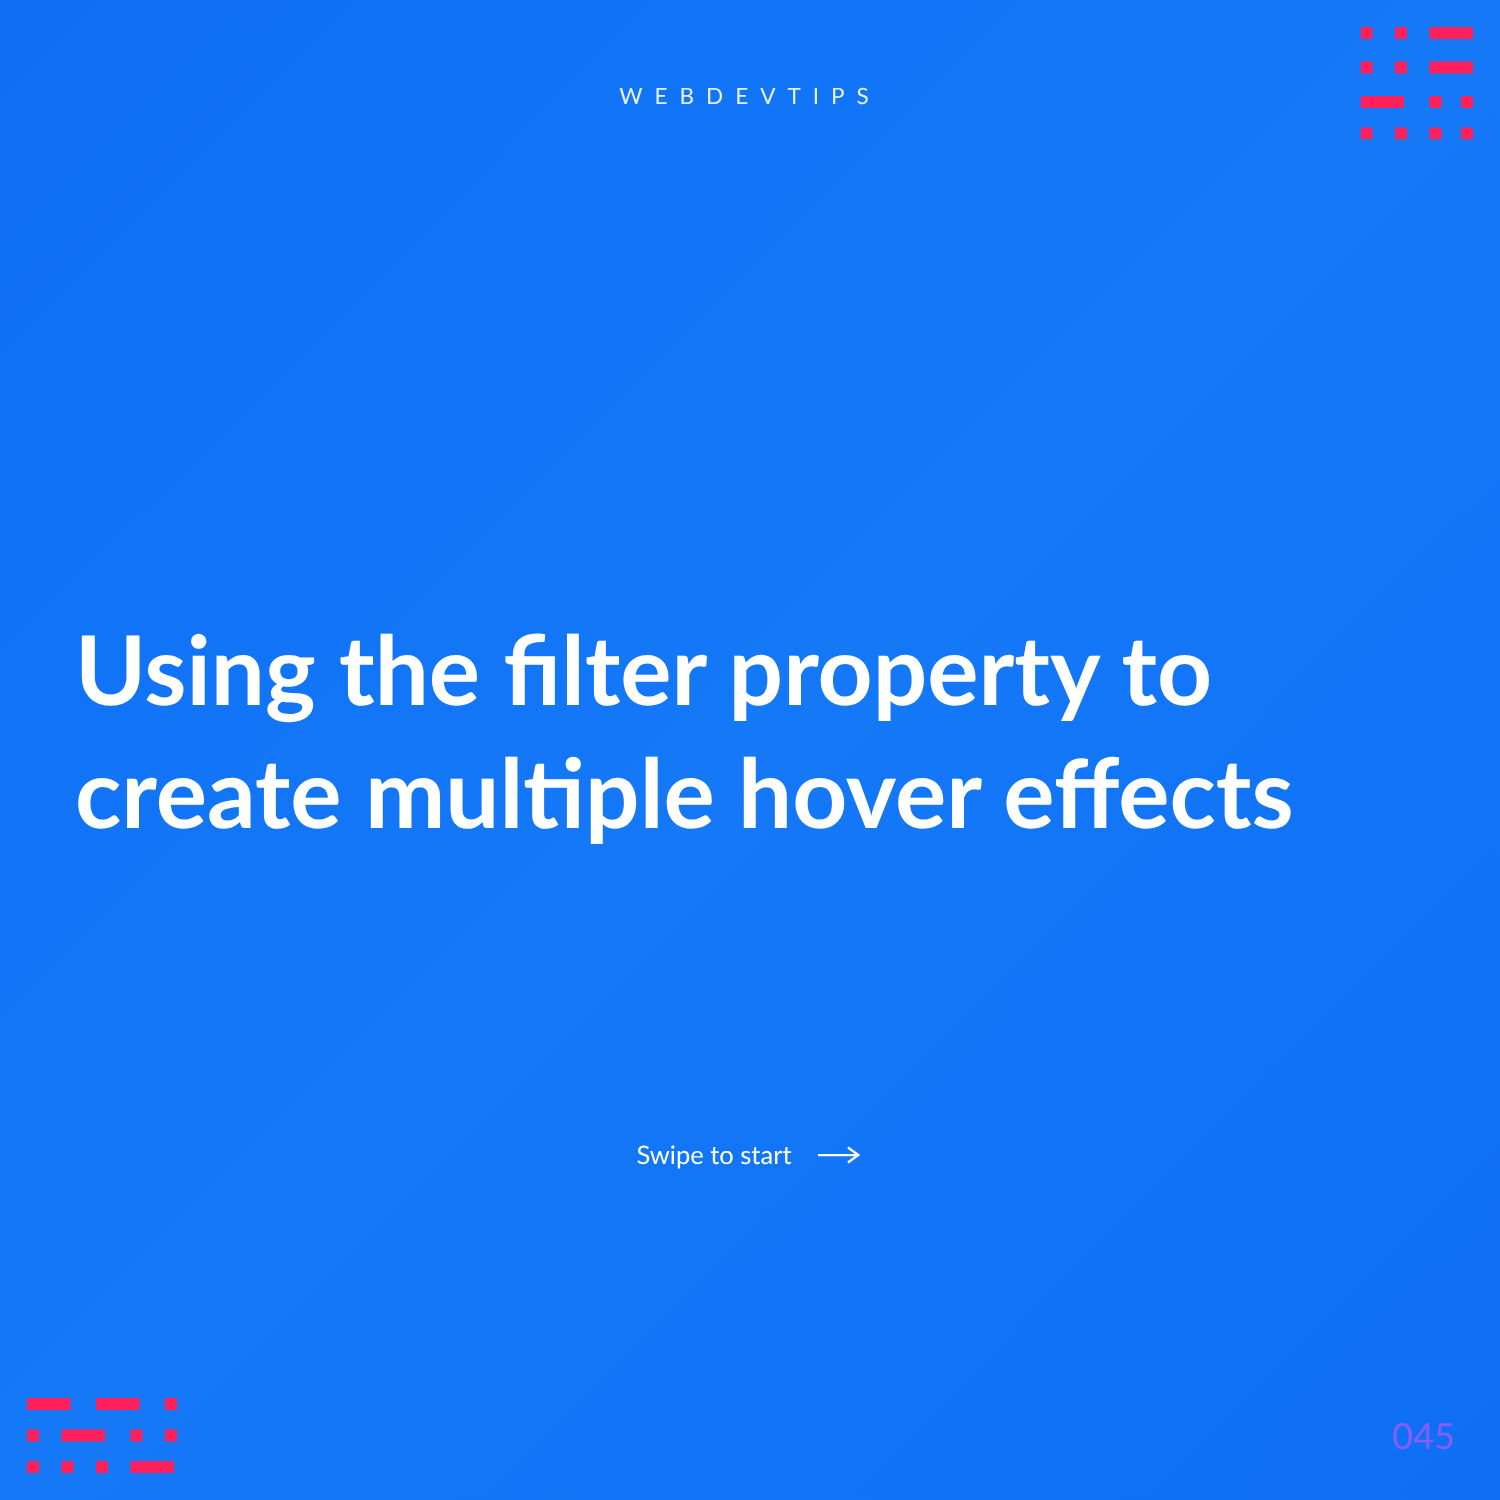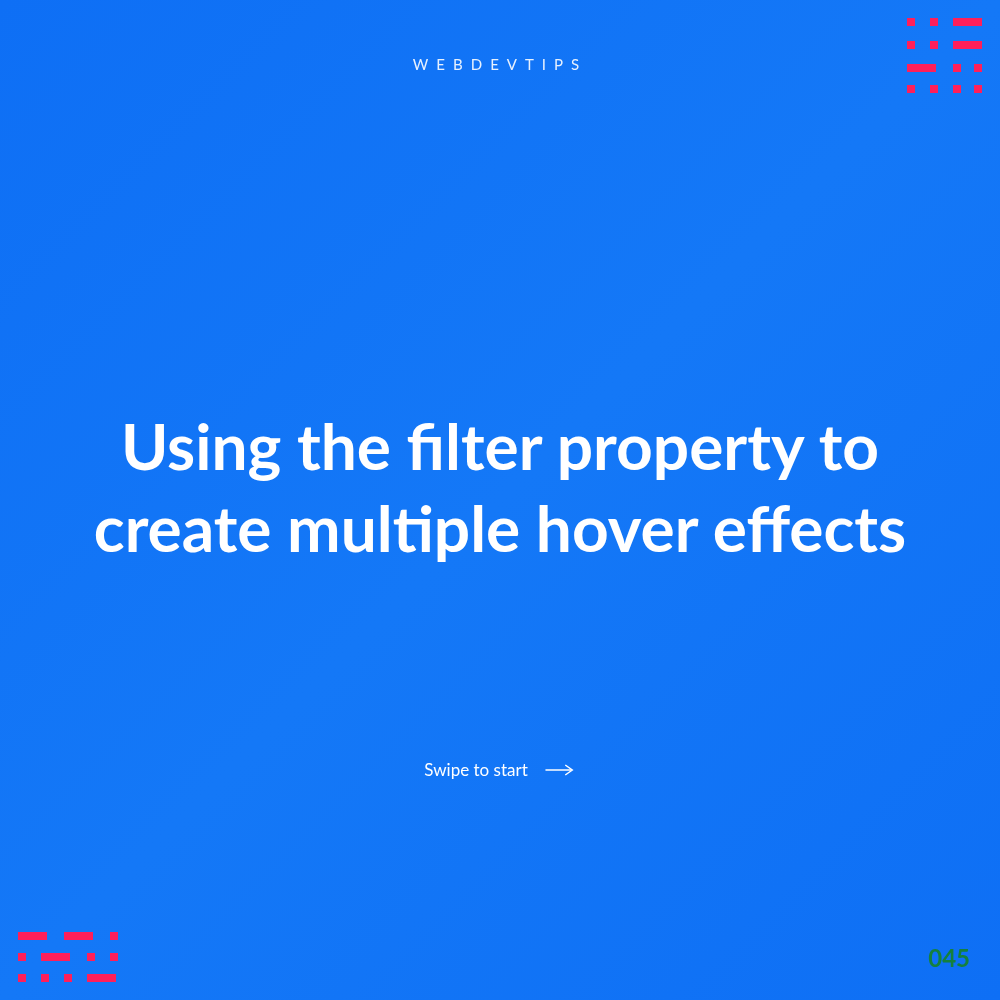--- a/index.html
+++ b/index.html
@@ -28,21 +28,20 @@
       margin-top: 25px;
     }
     .title {
       position: absolute;
       top: 50%;
       left: 50%;
       transform: translate(-50%, -58%);
       color: #ffffff;
       font-size: 64px;
       font-weight: 700;
-      text-align: center;
       line-height: 1.28;
       width: 90%;
     }
     .swipe-row {
       position: absolute;
       bottom: 220px;
       left: 50%;
       transform: translateX(-50%);
       display: flex;
       align-items: center;
@@ -54,23 +53,23 @@
       font-weight: 400;
     }
     .arrow-icon {
       display: inline-flex;
       align-items: center;
     }
     .page-number {
       position: absolute;
       bottom: 28px;
       right: 30px;
-      color: #15803d;
+      color: #8b5cf6;
       font-size: 24px;
-      font-weight: 700;
+      font-weight: 400;
     }
     .deco-tr {
       position: absolute;
       top: 18px;
       right: 18px;
     }
     .deco-bl {
       position: absolute;
       bottom: 18px;
       left: 18px;

